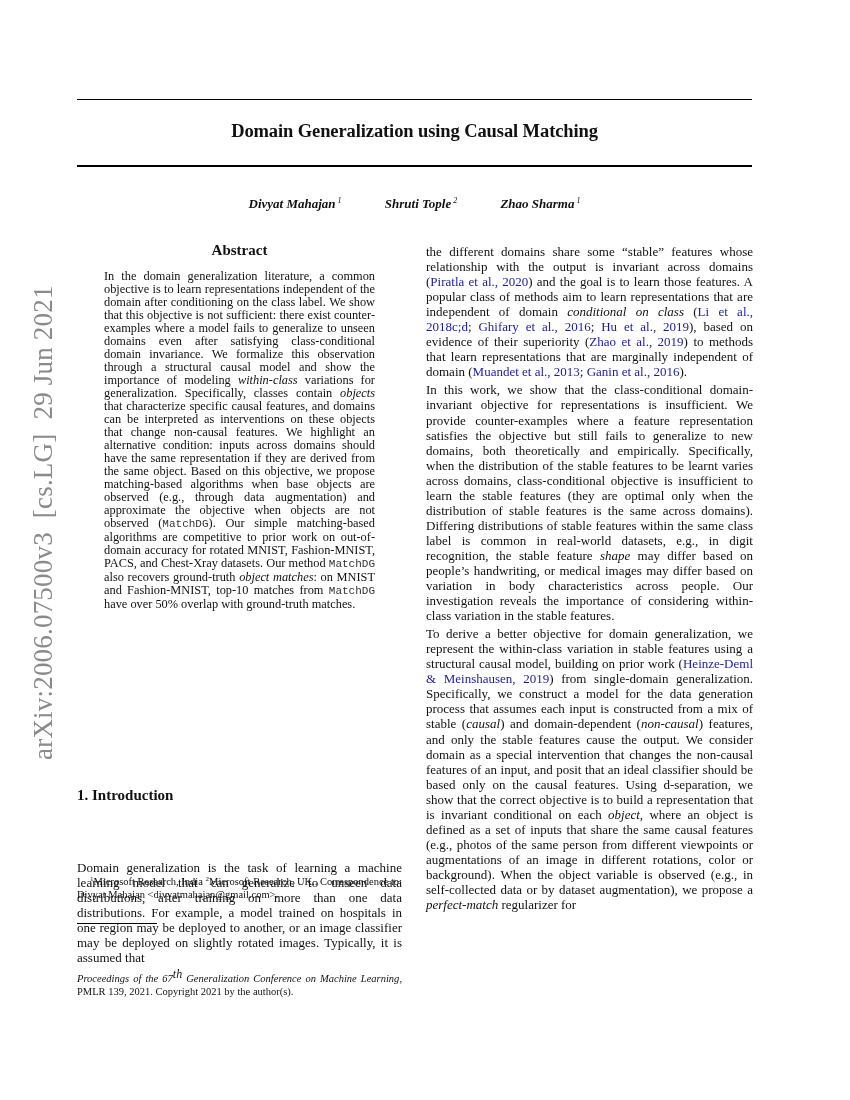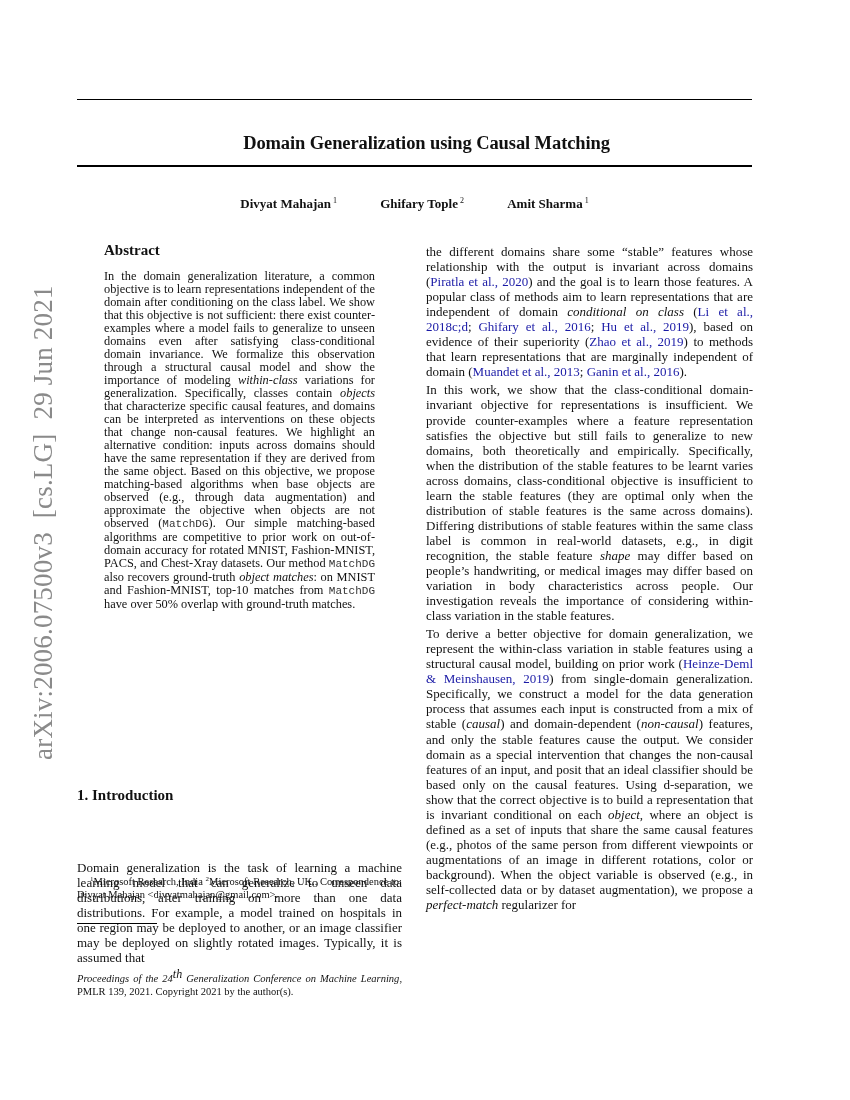--- a/index.html
+++ b/index.html
@@ -5,34 +5,34 @@
   html, body { margin: 0; padding: 0; background: #ffffff; }
   body { width: 850px; height: 1100px; position: relative; overflow: hidden;
          font-family: "Liberation Serif", serif; color: #111111; }
   .rule { position: absolute; left: 77px; width: 675px; background: #000; }
   .rule-top { top: 99px; height: 1px; }
   .rule-bottom { top: 165px; height: 2px; }
   .title { position: absolute; top: 121px; left: 77px; width: 675px; text-align: center;
            font-weight: bold; font-size: 18.5px; letter-spacing: -0.1px; }
   .authors { position: absolute; top: 196px; left: 77px; width: 675px; text-align: center;
              font-weight: bold; font-size: 13px; }
-  .authors .author { margin: 0 20px; }
+  .authors .author { margin: 0 20px; font-style: italic; }
   .authors sup { font-size: 8px; font-weight: normal; vertical-align: 5px; margin-left: 2px; }
 
   .arxiv-stamp { position: absolute; left: 50px; top: 520px; width: 480px; height: 30px;
                  transform-origin: 0 0; transform: rotate(-90deg) translate(-240px, -22px);
                  font-family: "Liberation Serif", serif; font-size: 27px; color: #8a8a8a;
                  white-space: nowrap; letter-spacing: 0.2px; }
   .arxiv-stamp span { margin-right: 14px; }
 
   .col { position: absolute; font-size: 13px; line-height: 15.05px; text-align: justify; hyphens: manual; }
   .col-left { left: 77px; width: 325px; }
   .col-right { left: 426px; width: 327px; top: 244px; }
 
-  .abstract-title { position: absolute; top: 242px; left: 104px; width: 271px; 
+  .abstract-title { position: absolute; top: 242px; left: 104px; width: 271px; text-align: center;
                     font-weight: bold; font-size: 15px; }
   .abstract { position: absolute; top: 270px; left: 104px; width: 271px; font-size: 12.35px;
               line-height: 13px; text-align: justify; }
   .mono { font-family: "Liberation Mono", monospace; font-size: 11px; color: #333; }
   .cite { color: #1a1aa6; }
   p { margin: 0; }
   .col-right p + p { margin-top: 3px; }
 
   .section-title { position: absolute; top: 787px; left: 77px; font-weight: bold; font-size: 15px; }
   .intro { top: 816px; margin-top: 44px; }
@@ -43,45 +43,45 @@
   .footnote .indent { display: inline-block; width: 13px; }
   .footnote sup { font-size: 7px; vertical-align: 4px; }
   .proceedings { position: absolute; top: 968px; left: 77px; width: 325px; font-size: 10.5px;
                  line-height: 13px; text-align: justify; }
   .proceedings sup { font-size: 12px; font-style: italic; vertical-align: 4px; }
 </style>
 </head>
 <body>
 
 <div class="rule rule-top"></div>
-<h1 class="title" style="margin:12px">Domain Generalization using Causal Matching</h1>
+<h1 class="title" style="margin:0">Domain Generalization using Causal Matching</h1>
 <div class="rule rule-bottom"></div>
 
 <div class="authors">
   <span class="author"><span>Divyat Mahajan</span><sup>1</sup></span>
-  <span class="author"><span>Ghifary Tople</span><sup>2</sup></span>
-  <span class="author"><span>Amit Sharma</span><sup>1</sup></span>
+  <span class="author"><span>Shruti Tople</span><sup>2</sup></span>
+  <span class="author"><span>Zhao Sharma</span><sup>1</sup></span>
 </div>
 
 <div class="arxiv-stamp">
   <span>arXiv:2006.07500v3</span><span>[cs.LG]</span><span>29 Jun 2021</span>
 </div>
 
 <div class="abstract-title">Abstract</div>
 <div class="abstract"><span>In the domain generalization literature, a common objective is to learn representations independent of the domain after conditioning on the class label. We show that this objective is not sufficient: there exist counter-examples where a model fails to generalize to unseen domains even after satisfying class-conditional domain invariance. We formalize this observation through a structural causal model and show the importance of modeling </span><em>within-class</em><span> variations for generalization. Specifically, classes contain </span><em>objects</em><span> that characterize specific causal features, and domains can be interpreted as interventions on these objects that change non-causal features. We highlight an alternative condition: inputs across domains should have the same representation if they are derived from the same object. Based on this objective, we propose matching-based algorithms when base objects are observed (e.g., through data augmentation) and approximate the objective when objects are not observed (</span><span class="mono">MatchDG</span><span>). Our simple matching-based algorithms are competitive to prior work on out-of-domain accuracy for rotated MNIST, Fashion-MNIST, PACS, and Chest-Xray datasets. Our method </span><span class="mono">MatchDG</span><span> also recovers ground-truth </span><em>object matches</em><span>: on MNIST and Fashion-MNIST, top-10 matches from </span><span class="mono">MatchDG</span><span> have over 50% overlap with ground-truth matches.</span></div>
 
 <div class="section-title">1. Introduction</div>
 <div class="col col-left intro">
   <p>Domain generalization is the task of learning a machine learning model that can generalize to unseen data distributions, after training on more than one data distributions. For example, a model trained on hospitals in one region may be deployed to another, or an image classifier may be deployed on slightly rotated images. Typically, it is assumed that</p>
 </div>
 
 <div class="fn-rule"></div>
 <div class="footnote"><span class="indent"></span><sup>1</sup><span>Microsoft Research, India </span><sup>2</sup><span>Microsoft Research, UK.. Correspondence to: Divyat Mahajan &lt;divyatmahajan@gmail.com&gt;.</span></div>
 
-<div class="proceedings"><em><span>Proceedings of the 24</span><sup>th</sup><span> Generalization Conference on Machine Learning</span></em><span>, PMLR 139, 2021. Copyright 2021 by the author(s).</span></div>
+<div class="proceedings"><em><span>Proceedings of the 67</span><sup>th</sup><span> Generalization Conference on Machine Learning</span></em><span>, PMLR 139, 2021. Copyright 2021 by the author(s).</span></div>
 
 <div class="col col-right">
   <p><span>the different domains share some “stable” features whose relationship with the output is invariant across domains (</span><a class="cite">Piratla et al., 2020</a><span>) and the goal is to learn those features. A popular class of methods aim to learn representations that are independent of domain </span><em>conditional on class</em><span> (</span><a class="cite">Li et al., 2018c;d</a><span>; </span><a class="cite">Ghifary et al., 2016</a><span>; </span><a class="cite">Hu et al., 2019</a><span>), based on evidence of their superiority (</span><a class="cite">Zhao et al., 2019</a><span>) to methods that learn representations that are marginally independent of domain (</span><a class="cite">Muandet et al., 2013</a><span>; </span><a class="cite">Ganin et al., 2016</a><span>).</span></p>
 
   <p><span>In this work, we show that the class-conditional domain-invariant objective for representations is insufficient. We provide counter-examples where a feature representation satisfies the objective but still fails to generalize to new domains, both theoretically and empirically. Specifically, when the distribution of the stable features to be learnt varies across domains, class-conditional objective is insufficient to learn the stable features (they are optimal only when the distribution of stable features is the same across domains). Differing distributions of stable features within the same class label is common in real-world datasets, e.g., in digit recognition, the stable feature </span><em>shape</em><span> may differ based on people’s handwriting, or medical images may differ based on variation in body characteristics across people. Our investigation reveals the importance of considering within-class variation in the stable features.</span></p>
 
   <p><span>To derive a better objective for domain generalization, we represent the within-class variation in stable features using a structural causal model, building on prior work (</span><a class="cite">Heinze-Deml &amp; Meinshausen, 2019</a><span>) from single-domain generalization. Specifically, we construct a model for the data generation process that assumes each input is constructed from a mix of stable (</span><em>causal</em><span>) and domain-dependent (</span><em>non-causal</em><span>) features, and only the stable features cause the output. We consider domain as a special intervention that changes the non-causal features of an input, and posit that an ideal classifier should be based only on the causal features. Using d-separation, we show that the correct objective is to build a representation that is invariant conditional on each </span><em>object</em><span>, where an object is defined as a set of inputs that share the same causal features (e.g., photos of the same person from different viewpoints or augmentations of an image in different rotations, color or background). When the object variable is observed (e.g., in self-collected data or by dataset augmentation), we propose a </span><em>perfect-match</em><span> regularizer for</span></p>
 </div>
 
 </body></html>

